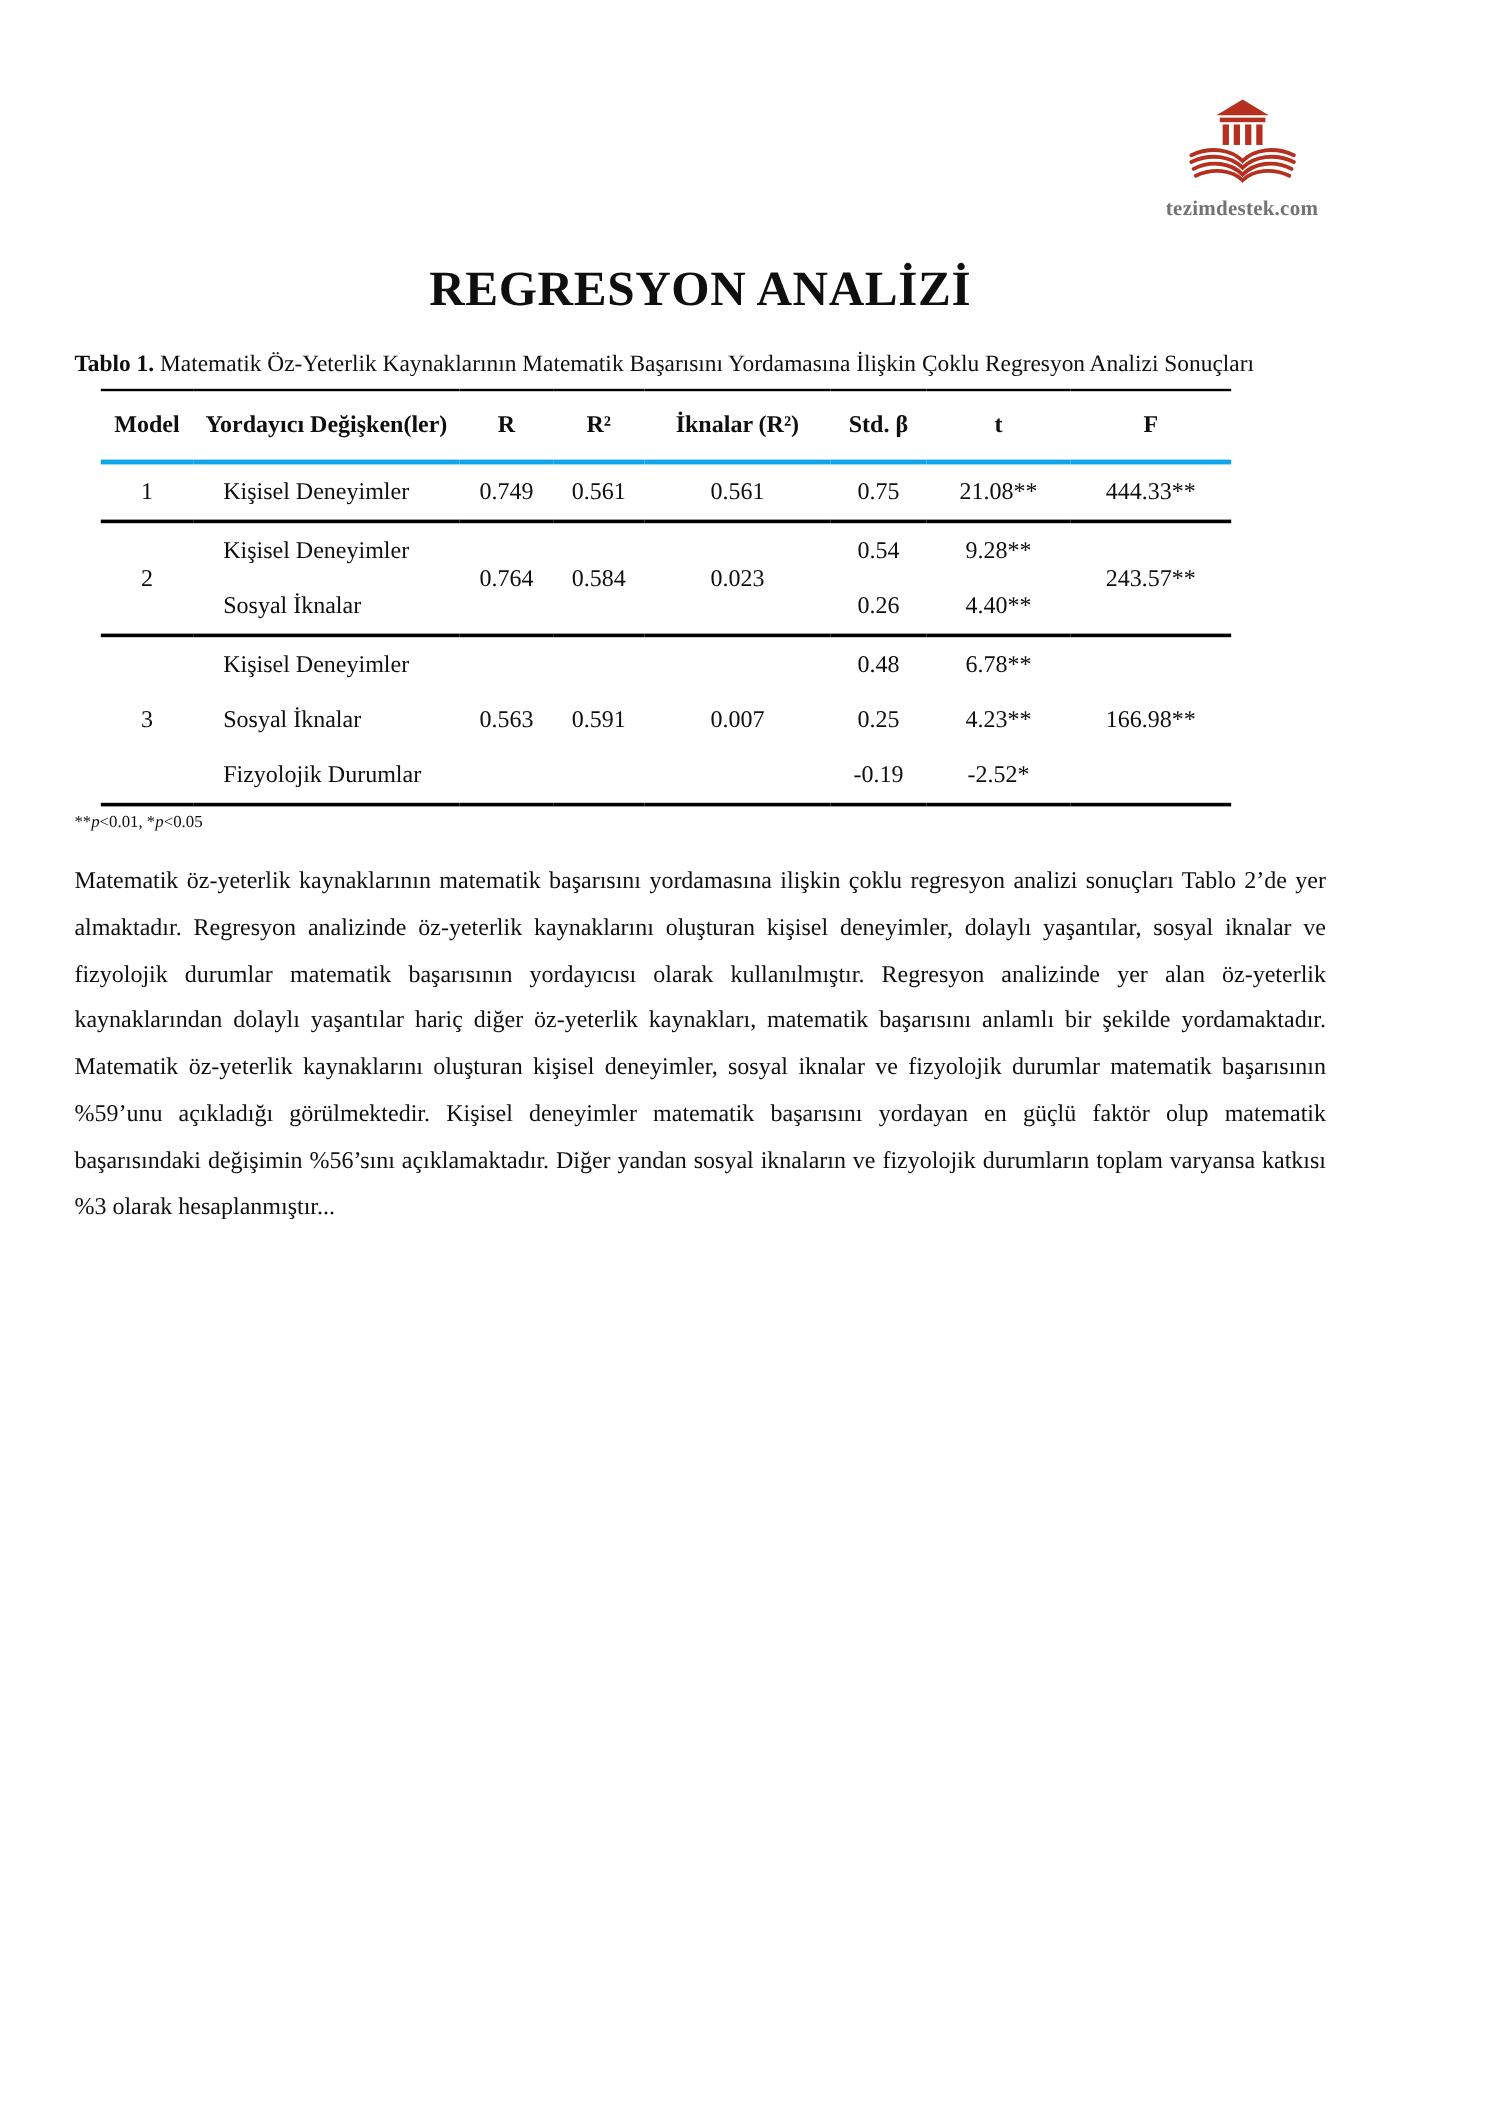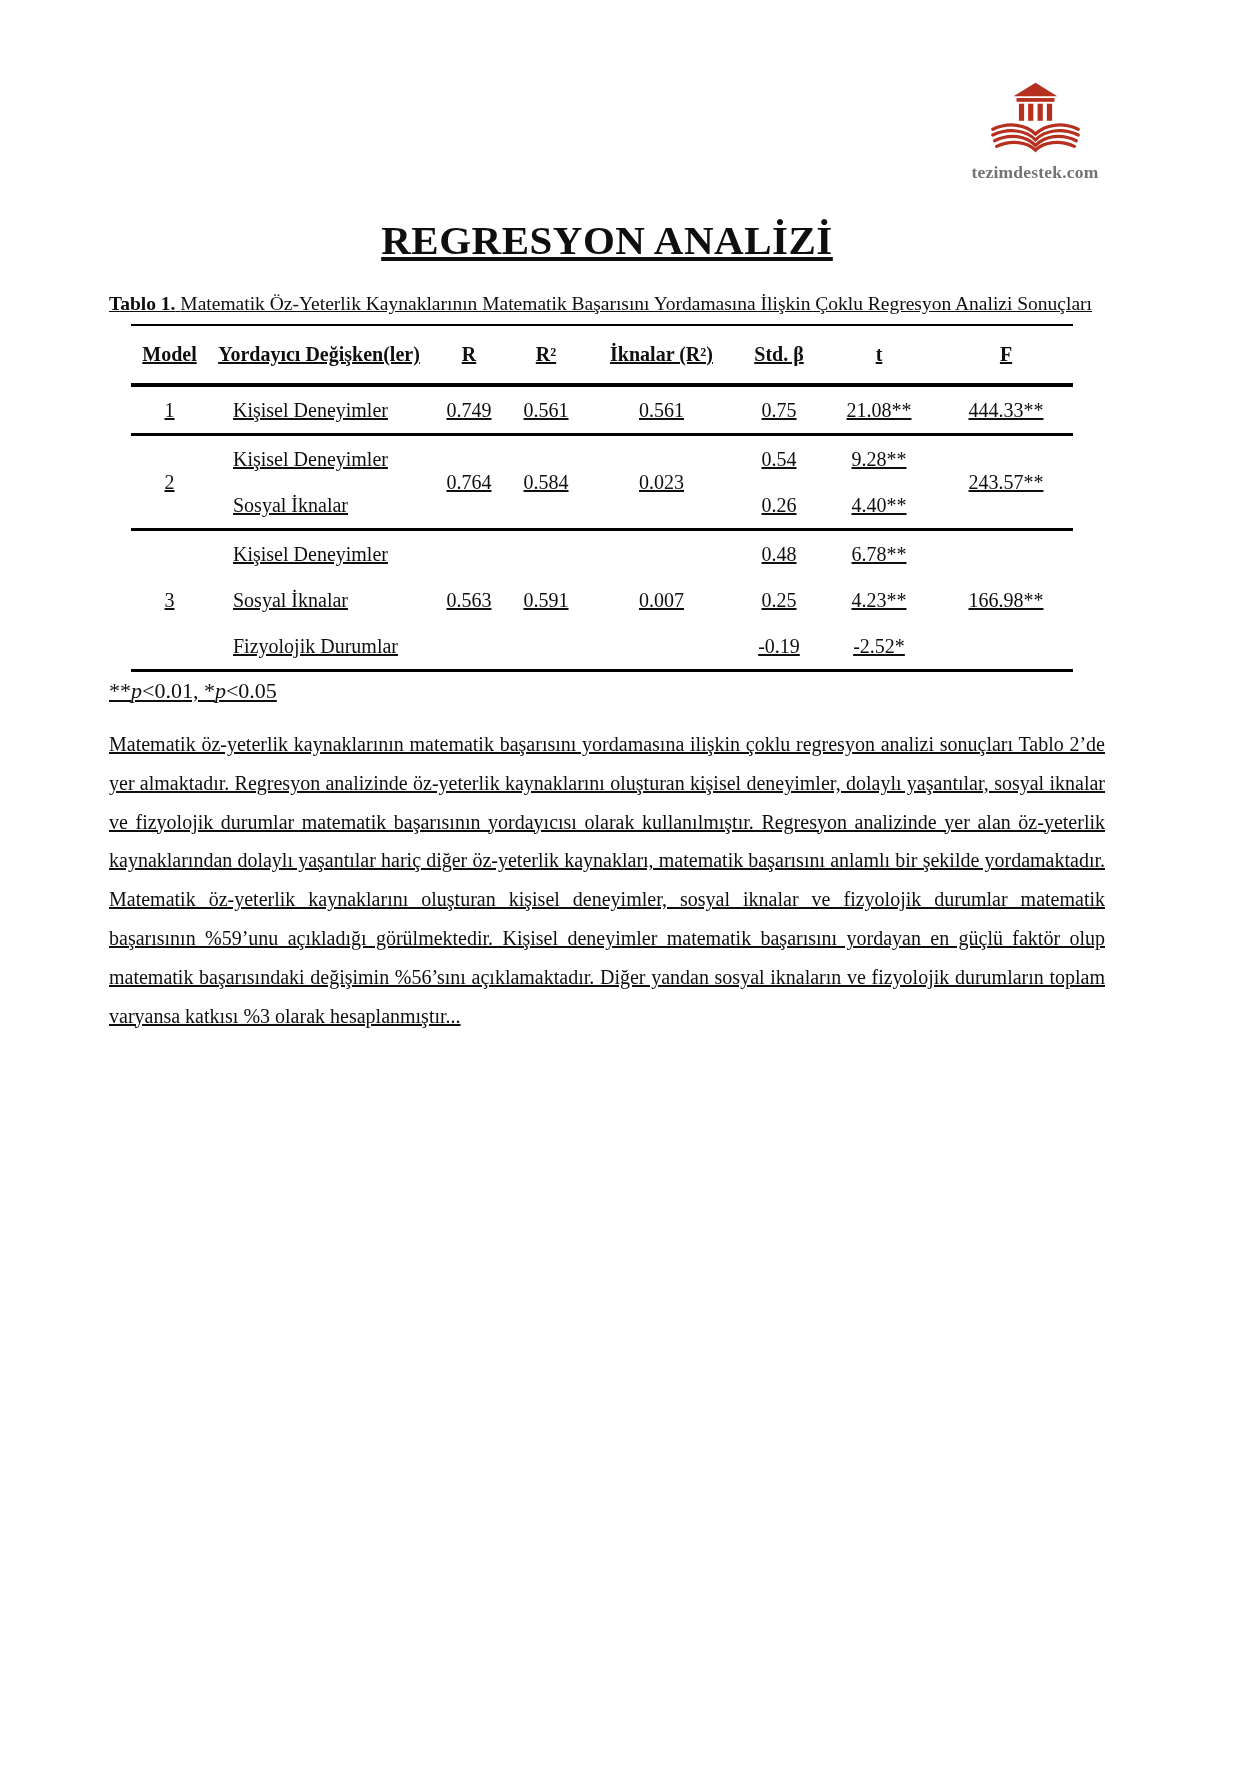--- a/index.html
+++ b/index.html
@@ -24,23 +24,22 @@
   .brand .logo-icon { display: inline-block; }
   .brand-name {
     margin-top: 4px;
     font-size: 17.5px;
     font-weight: bold;
     color: #737373;
     letter-spacing: 0.2px;
   }
 
   .content {
-    padding-left: 109px;
+    padding-left: 62px;
     padding-right: 144px;
-    text-decoration: underline;
   }
 
   h1.page-title {
     margin: 219px 0 0 0;
     text-align: center;
     font-size: 41px;
     font-weight: bold;
     letter-spacing: 0.5px;
     line-height: 1.05;
   }
@@ -54,21 +53,21 @@
   .caption .cap-label { font-weight: bold; }
 
   table.reg-table {
     margin-top: 7px;
     margin-left: 22px;
     width: 942px;
     border-collapse: collapse;
     font-size: 20px;
     border-top: 2px solid #000;
   }
-  table.reg-table thead { border-bottom: 4px solid #000000; }
+  table.reg-table thead { border-bottom: 4px solid #0ea5e9; }
   table.reg-table tbody { border-bottom: 3px solid #000; }
   table.reg-table th {
     font-weight: bold;
     text-align: center;
     vertical-align: middle;
     padding: 14px 4px;
     line-height: 1.45;
   }
   table.reg-table td {
     text-align: center;
@@ -84,21 +83,21 @@
   col.w-pred   { width: 222px; }
   col.w-r      { width: 78px; }
   col.w-r2     { width: 76px; }
   col.w-change { width: 155px; }
   col.w-beta   { width: 80px; }
   col.w-t      { width: 120px; }
   col.w-f      { width: 134px; }
 
   .footnote {
     margin-top: 6px;
-    font-size: 22px;
+    font-size: 14px;
   }
   .footnote .p-ital { font-style: italic; }
 
   .body-text {
     margin-top: 21px;
     font-size: 20px;
     line-height: 38.8px;
     text-align: justify;
   }
 </style>

